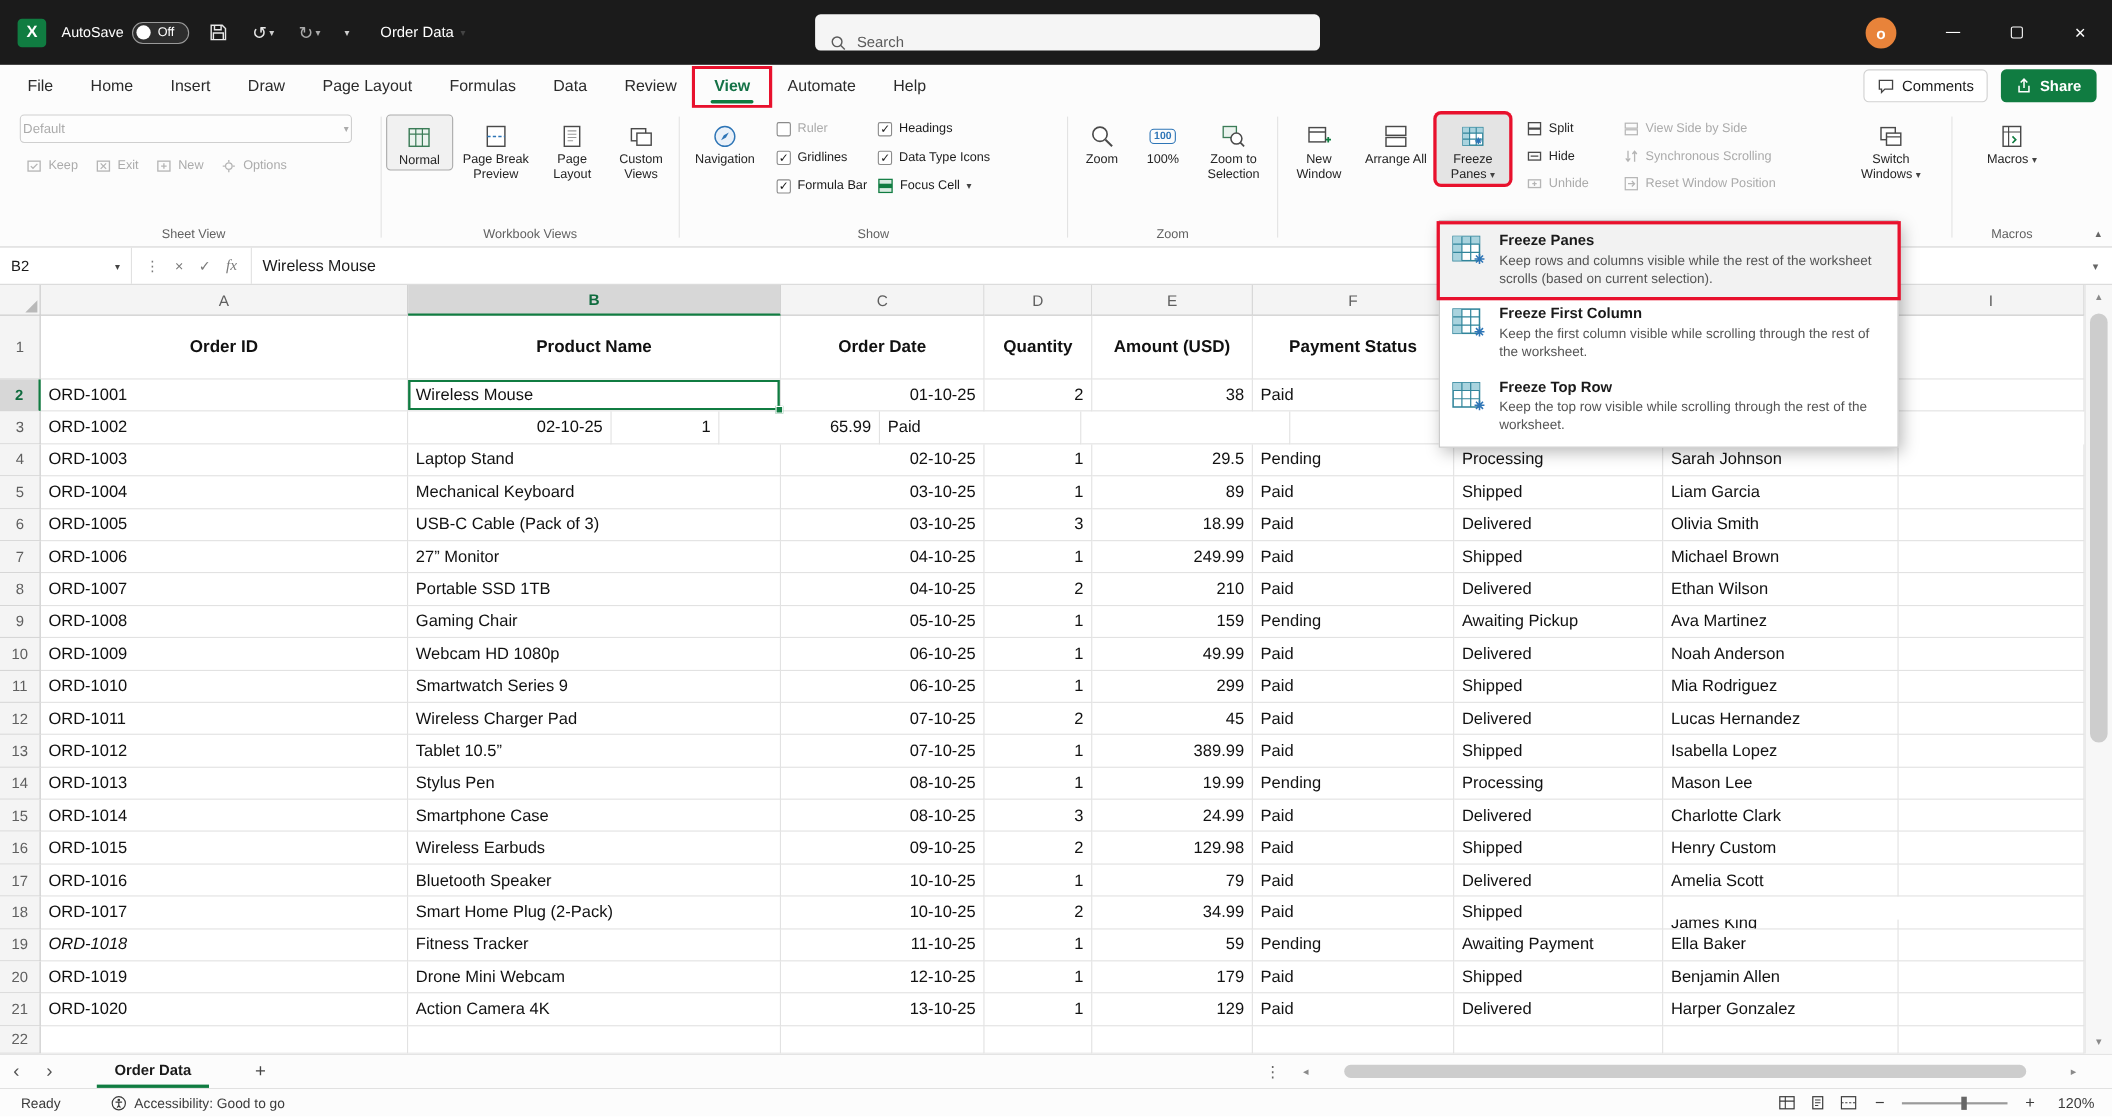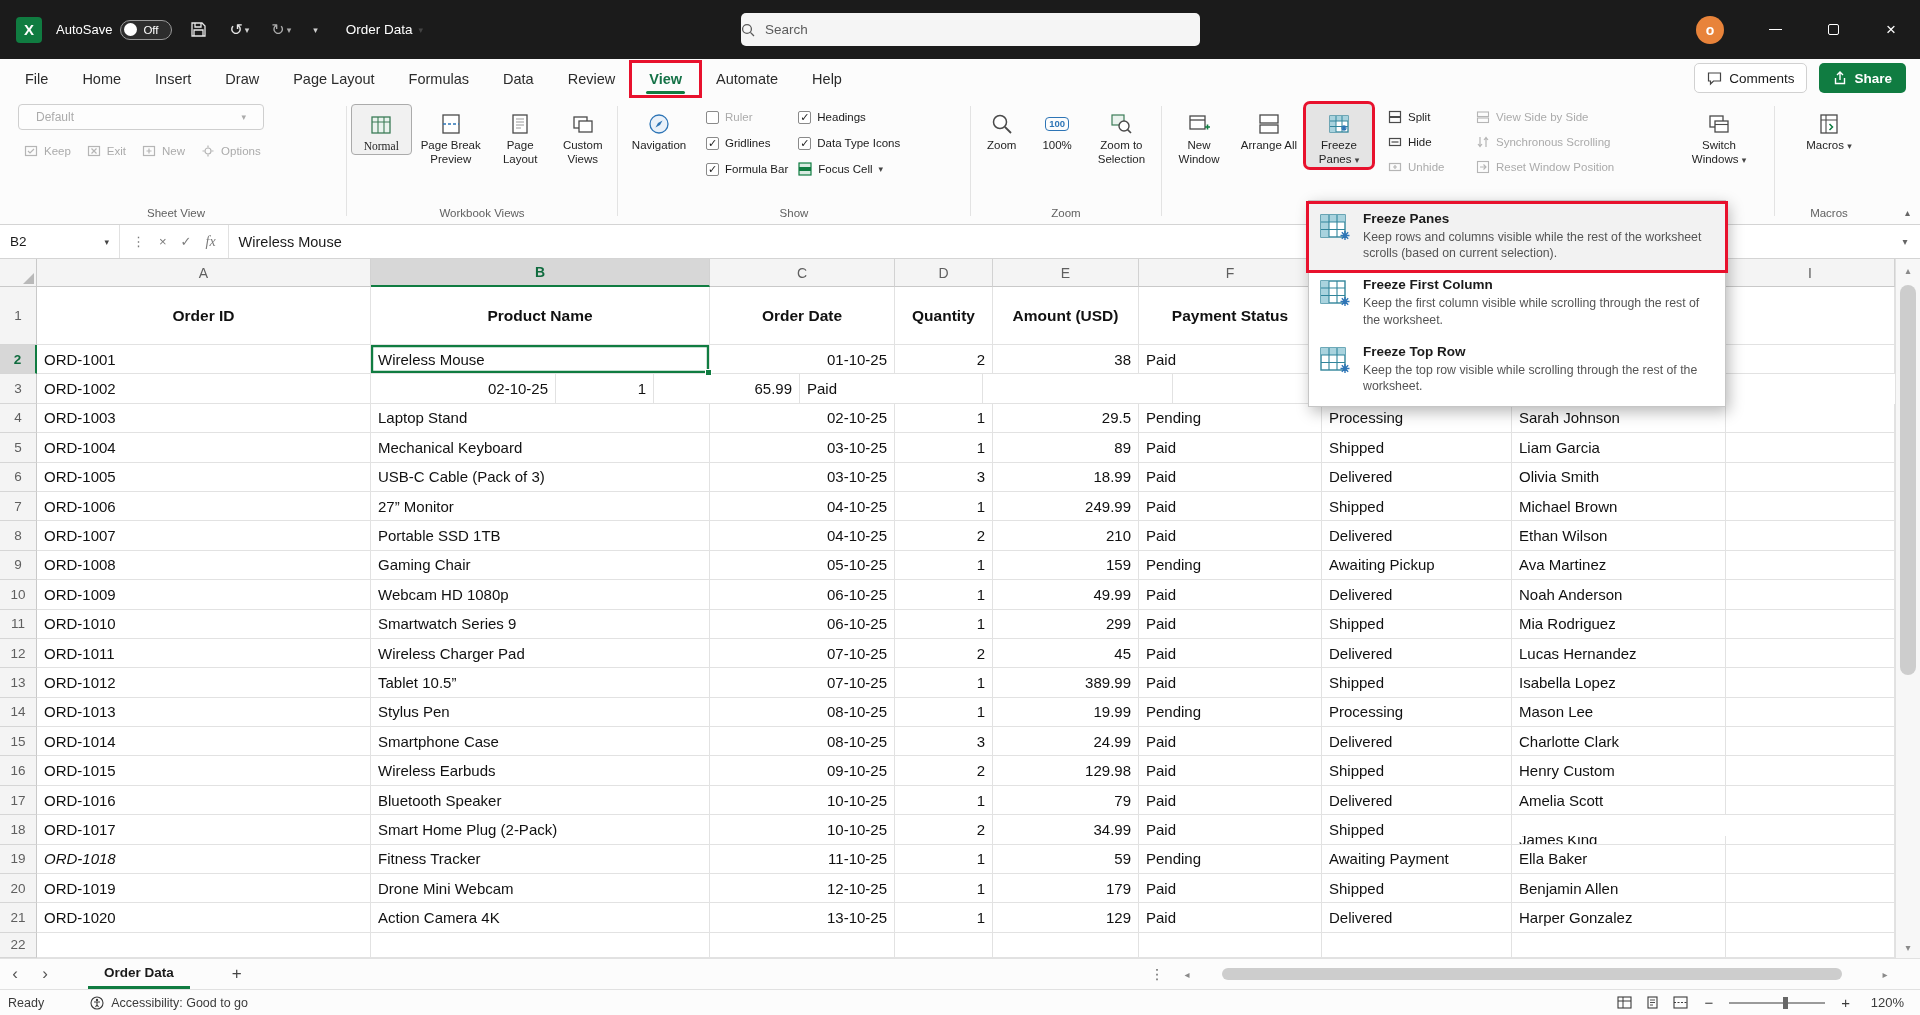--- a/index.html
+++ b/index.html
@@ -12,21 +12,21 @@
   .excel-logo { width:26px; height:26px; background:#107C41; border-radius:4px; color:#fff; font-weight:bold; font-size:15px; display:flex; align-items:center; justify-content:center; }
   .autosave { display:flex; align-items:center; gap:8px; font-size:13px; }
   .toggle { width:52px; height:20px; border:1px solid #9a9a9a; border-radius:10px; background:#2d2d2d; display:flex; align-items:center; gap:6px; padding:0 6px 0 3px; font-size:11.5px; color:#fff; }
   .knob { width:13px; height:13px; border-radius:50%; background:#fff; }
   .tb-icon { color:#e8e8e8; font-size:16px; display:flex; align-items:center; gap:2px; padding:4px; }
   .tb-icon .mini-chev { font-size:9px; color:#cfcfcf; }
   .tb-icon.disabled { color:#7a7a7a; }
   .tb-icon.disabled .mini-chev { color:#7a7a7a; }
   .doc-title { display:flex; align-items:center; gap:6px; font-size:13.5px; margin-left:10px; }
   .doc-title .mini-chev { font-size:9px; }
-  .searchbox { position:absolute; left:741px; top:13px; width:459px; height:33px; background:#f5f5f5; border-radius:5px; display:flex; align-items:center; gap:10px; color:#5b5b5b; font-size:13.5px; }
+  .searchbox { position:absolute; left:741px; top:13px; width:459px; height:33px; background:#f5f5f5; border-radius:5px; display:flex; align-items:flex-end; gap:10px; padding-left:14px; color:#5b5b5b; font-size:13.5px; }
   .tb-right { position:absolute; right:0; top:0; height:59px; display:flex; align-items:center; }
   .avatar { width:28px; height:28px; border-radius:50%; background:#E8833A; color:#fff; font-size:14px; font-weight:bold; display:flex; align-items:center; justify-content:center; margin-right:22px; }
   .winbtn { width:58px; height:59px; display:flex; align-items:center; justify-content:center; color:#fff; }
   .min-bar { width:13px; height:0; border-top:1.4px solid #fff; display:block; }
   .max-sq { width:11px; height:11px; border:1.4px solid #fff; border-radius:2px; display:block; }
   .close-x { font-size:17px; line-height:1; }
 
   
   .tabsrow { height:39px; background:#fcfcfc; display:flex; align-items:center; position:relative; }
   .tab { height:32px; display:flex; align-items:center; padding:0 17px; font-size:14.5px; color:#2b2b2b; position:relative; }
@@ -38,27 +38,27 @@
 
   
   .ribbon { height:127px; background:#fcfcfc; border-bottom:1px solid #d4d4d4; display:flex; padding-left:6px; position:relative; }
   .rgroup { display:flex; flex-direction:column; }
   .rg-body { flex:1; display:flex; align-items:flex-start; padding:6px 4px 0 4px; }
   .rg-label { height:20px; text-align:center; font-size:11.5px; color:#616161; line-height:18px; }
   .rsep { width:1px; background:#e3e3e3; margin:8px 0; }
   .rbtn-lg { display:flex; flex-direction:column; align-items:center; padding-top:5px; border-radius:4px; font-size:11.5px; color:#242424; text-align:center; line-height:1.2; }
   .rbtn-lg .ric { height:30px; display:flex; align-items:center; justify-content:center; }
   .rbtn-lg .lbl { max-width:66px; }
-  .rbtn-lg.sel { border:1px solid #ababab; background:#f1f1f1;font-family:Liberation Serif, serif; }
+  .rbtn-lg.sel { border:1px solid #ababab; background:#f1f1f1; }
   .rbtn-lg.open { background:#e4e4e4; }
   .mini-chev { font-size:9px; color:#444; }
   .rbtn-sm { display:flex; align-items:center; gap:6px; height:25px; padding:0 6px; font-size:11.5px; color:#242424; white-space:nowrap; }
   .disabled, .disabled * { color:#ababab !important; }
   .disabled svg * { stroke:#b5b5b5 !important; fill:none !important; }
-  .select-box { width:246px; height:26px; background:#fdfdfd; border:1px solid #cfcfcf; border-radius:4px; display:flex; align-items:center; justify-content:space-between; padding:0 17px; font-size:12px; margin-bottom:8px; }
+  .select-box { width:302px; height:26px; background:#fdfdfd; border:1px solid #cfcfcf; border-radius:4px; display:flex; align-items:center; justify-content:space-between; padding:0 2px; font-size:12px; margin-bottom:8px; }
   .sv-row { display:flex; gap:4px; }
   .cbrow { display:flex; align-items:center; gap:6px; height:26px; font-size:11.5px; white-space:nowrap; }
   .cb { width:13px; height:13px; border:1px solid #8a8a8a; border-radius:2px; background:#fff; display:inline-flex; align-items:center; justify-content:center; font-size:11px; color:#1a1a1a; flex:none; }
   .stack { display:flex; flex-direction:column; justify-content:flex-start; }
   .zoom100 { border:1.6px solid #2E75B6; border-radius:4px; padding:0 3px; font-size:9.5px; font-weight:bold; color:#2E75B6; }
   .ribbon-collapse { position:absolute; right:10px; bottom:6px; color:#666; font-size:10px; }
 
   
   .formulabar { height:34px; background:#fff; border-bottom:1px solid #d4d4d4; display:flex; align-items:stretch; }
   .namebox { width:120px; display:flex; align-items:center; justify-content:space-between; padding:0 10px; font-size:13.5px; border-right:1px solid #e1e1e1; }
@@ -110,21 +110,21 @@
   .sheet-tab { margin-left:28px; height:100%; display:flex; align-items:center; padding:0 16px; font-size:13.5px; font-weight:bold; color:#1a1a1a; border-bottom:3px solid #107C41; }
   .add-sheet { margin-left:34px; font-size:17px; color:#444; width:26px; text-align:center; }
   .sb-dots { position:absolute; left:1150px; color:#666; font-size:14px; }
   .hscroll { position:absolute; left:1180px; top:5px; width:712px; height:20px; display:flex; align-items:center; }
   .hs-arr { color:#8a8a8a; font-size:10px; width:14px; text-align:center; }
   .hs-track { flex:1; height:12px; position:relative; }
   .hthumb { position:absolute; left:28px; width:620px; top:0; height:12px; background:#cdcdcd; border-radius:7px; }
 
   
   .statusbar { height:26px; background:#fcfcfc; border-top:1px solid #e1e1e1; display:flex; align-items:center; font-size:12.5px; color:#3b3b3b; }
-  .sb-ready { margin-left:8px; }
+  .sb-ready { margin-left:19px; }
   .sb-access { margin-left:46px; display:flex; align-items:center; gap:7px; }
   .sb-right { margin-left:auto; display:flex; align-items:center; gap:16px; padding-right:16px; }
   .sb-viewicons { display:flex; align-items:center; gap:13px; }
   .zoomslider { width:96px; height:2px; background:#9a9a9a; position:relative; }
   .zknob { position:absolute; left:54px; top:-5px; width:5px; height:12px; background:#666; }
   .zoompct { font-size:13px; min-width:38px; text-align:right; }
 
   svg { display:block; }
 </style>
 </head>

